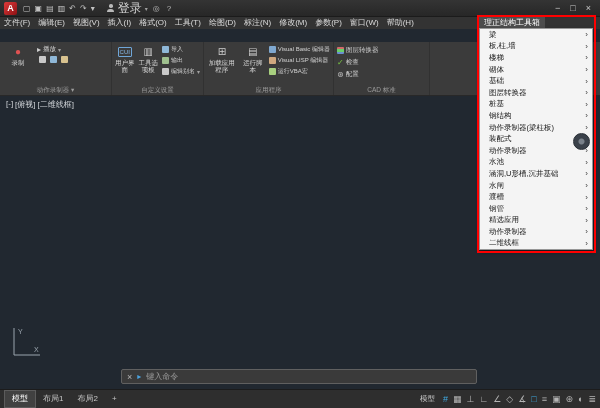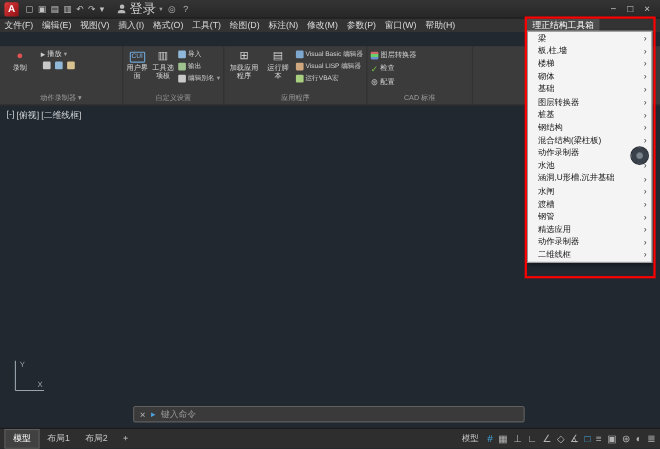--- a/index.html
+++ b/index.html
@@ -306,21 +306,25 @@
       </div>
     <div class="ditem">
         <span>桩基</span>
         <span class="arr">›</span>
       </div>
     <div class="ditem">
         <span>钢结构</span>
         <span class="arr">›</span>
       </div>
     <div class="ditem">
-        <span>混合结构(梁柱板)</span>
+        <span>动作录制器(梁柱板)</span>
+        <span class="arr">›</span>
+      </div>
+    <div class="ditem">
+        <span>装配式</span>
         <span class="arr">›</span>
       </div>
     <div class="ditem">
         <span>动作录制器</span>
         <span class="arr">›</span>
       </div>
     <div class="ditem">
         <span>水池</span>
         <span class="arr">›</span>
       </div>

